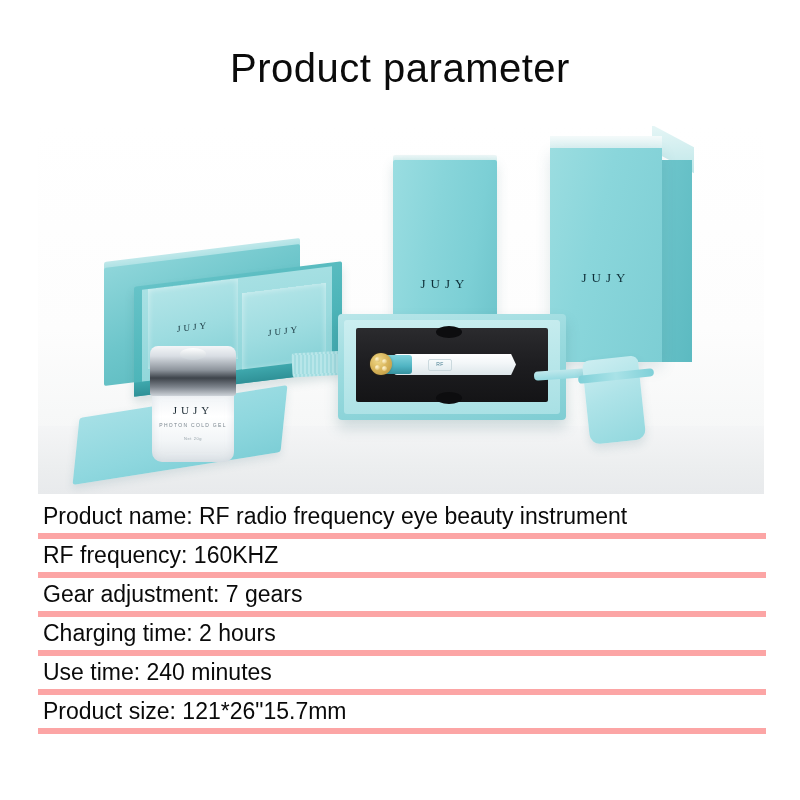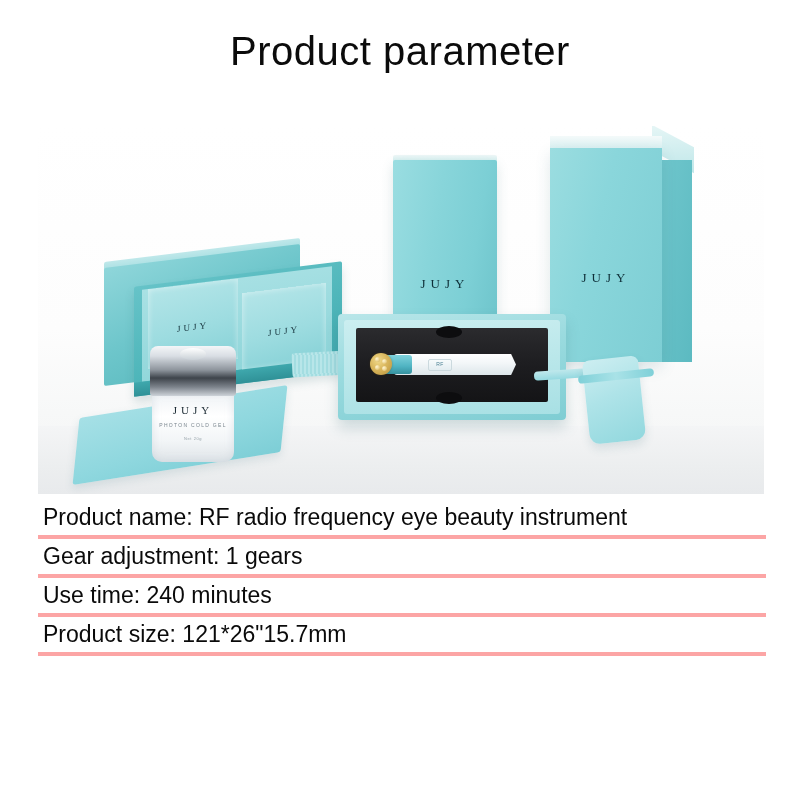--- a/index.html
+++ b/index.html
@@ -12,21 +12,21 @@
     height: 800px;
     overflow: hidden;
     font-family: "Liberation Sans", sans-serif;
     color: #000000;
     position: relative;
   }
 
   
   .page-title {
     position: absolute;
-    top: 31px;
+    top: 48px;
     left: 0;
     width: 800px;
     text-align: center;
     font-size: 40px;
     font-weight: 400;
     letter-spacing: 0.5px;
     color: #0b0b0b;
     line-height: 1;
   }
 
@@ -280,21 +280,21 @@
   .spec-table {
     position: absolute;
     left: 38px;
     top: 500px;
     width: 728px;
   }
   .spec-row {
     height: 39px;
     display: flex;
     align-items: center;
-    border-bottom: 4px solid #fca5a5;
+    border-bottom: 6px solid #fca5a5;
     box-sizing: border-box;
   }
   .spec-text {
     font-size: 23px;
     line-height: 1;
     color: #0a0a0a;
     white-space: nowrap;
     padding-left: 5px;
   }
 </style>
@@ -370,26 +370,32 @@
   <div class="px pouch-tie"></div>
 
 </div>
 
 <div class="spec-table">
 
   <div class="spec-row">
     <span class="spec-text">Product name: RF radio frequency eye beauty instrument</span>
   </div>
 
-
-  <div class="spec-row">
-    <span class="spec-text">Gear adjustment: 1 gears</span>
-  </div>
-
-
+  <div class="spec-row">
+    <span class="spec-text">RF frequency: 160KHZ</span>
+  </div>
+
+  <div class="spec-row">
+    <span class="spec-text">Gear adjustment: 7 gears</span>
+  </div>
+
+
+  <div class="spec-row">
+    <span class="spec-text">Charging time: 2 hours</span>
+  </div>
 
   <div class="spec-row">
     <span class="spec-text">Use time:  240 minutes</span>
   </div>
 
   <div class="spec-row">
     <span class="spec-text">Product size: 121*26"15.7mm</span>
   </div>
 
 </div>

